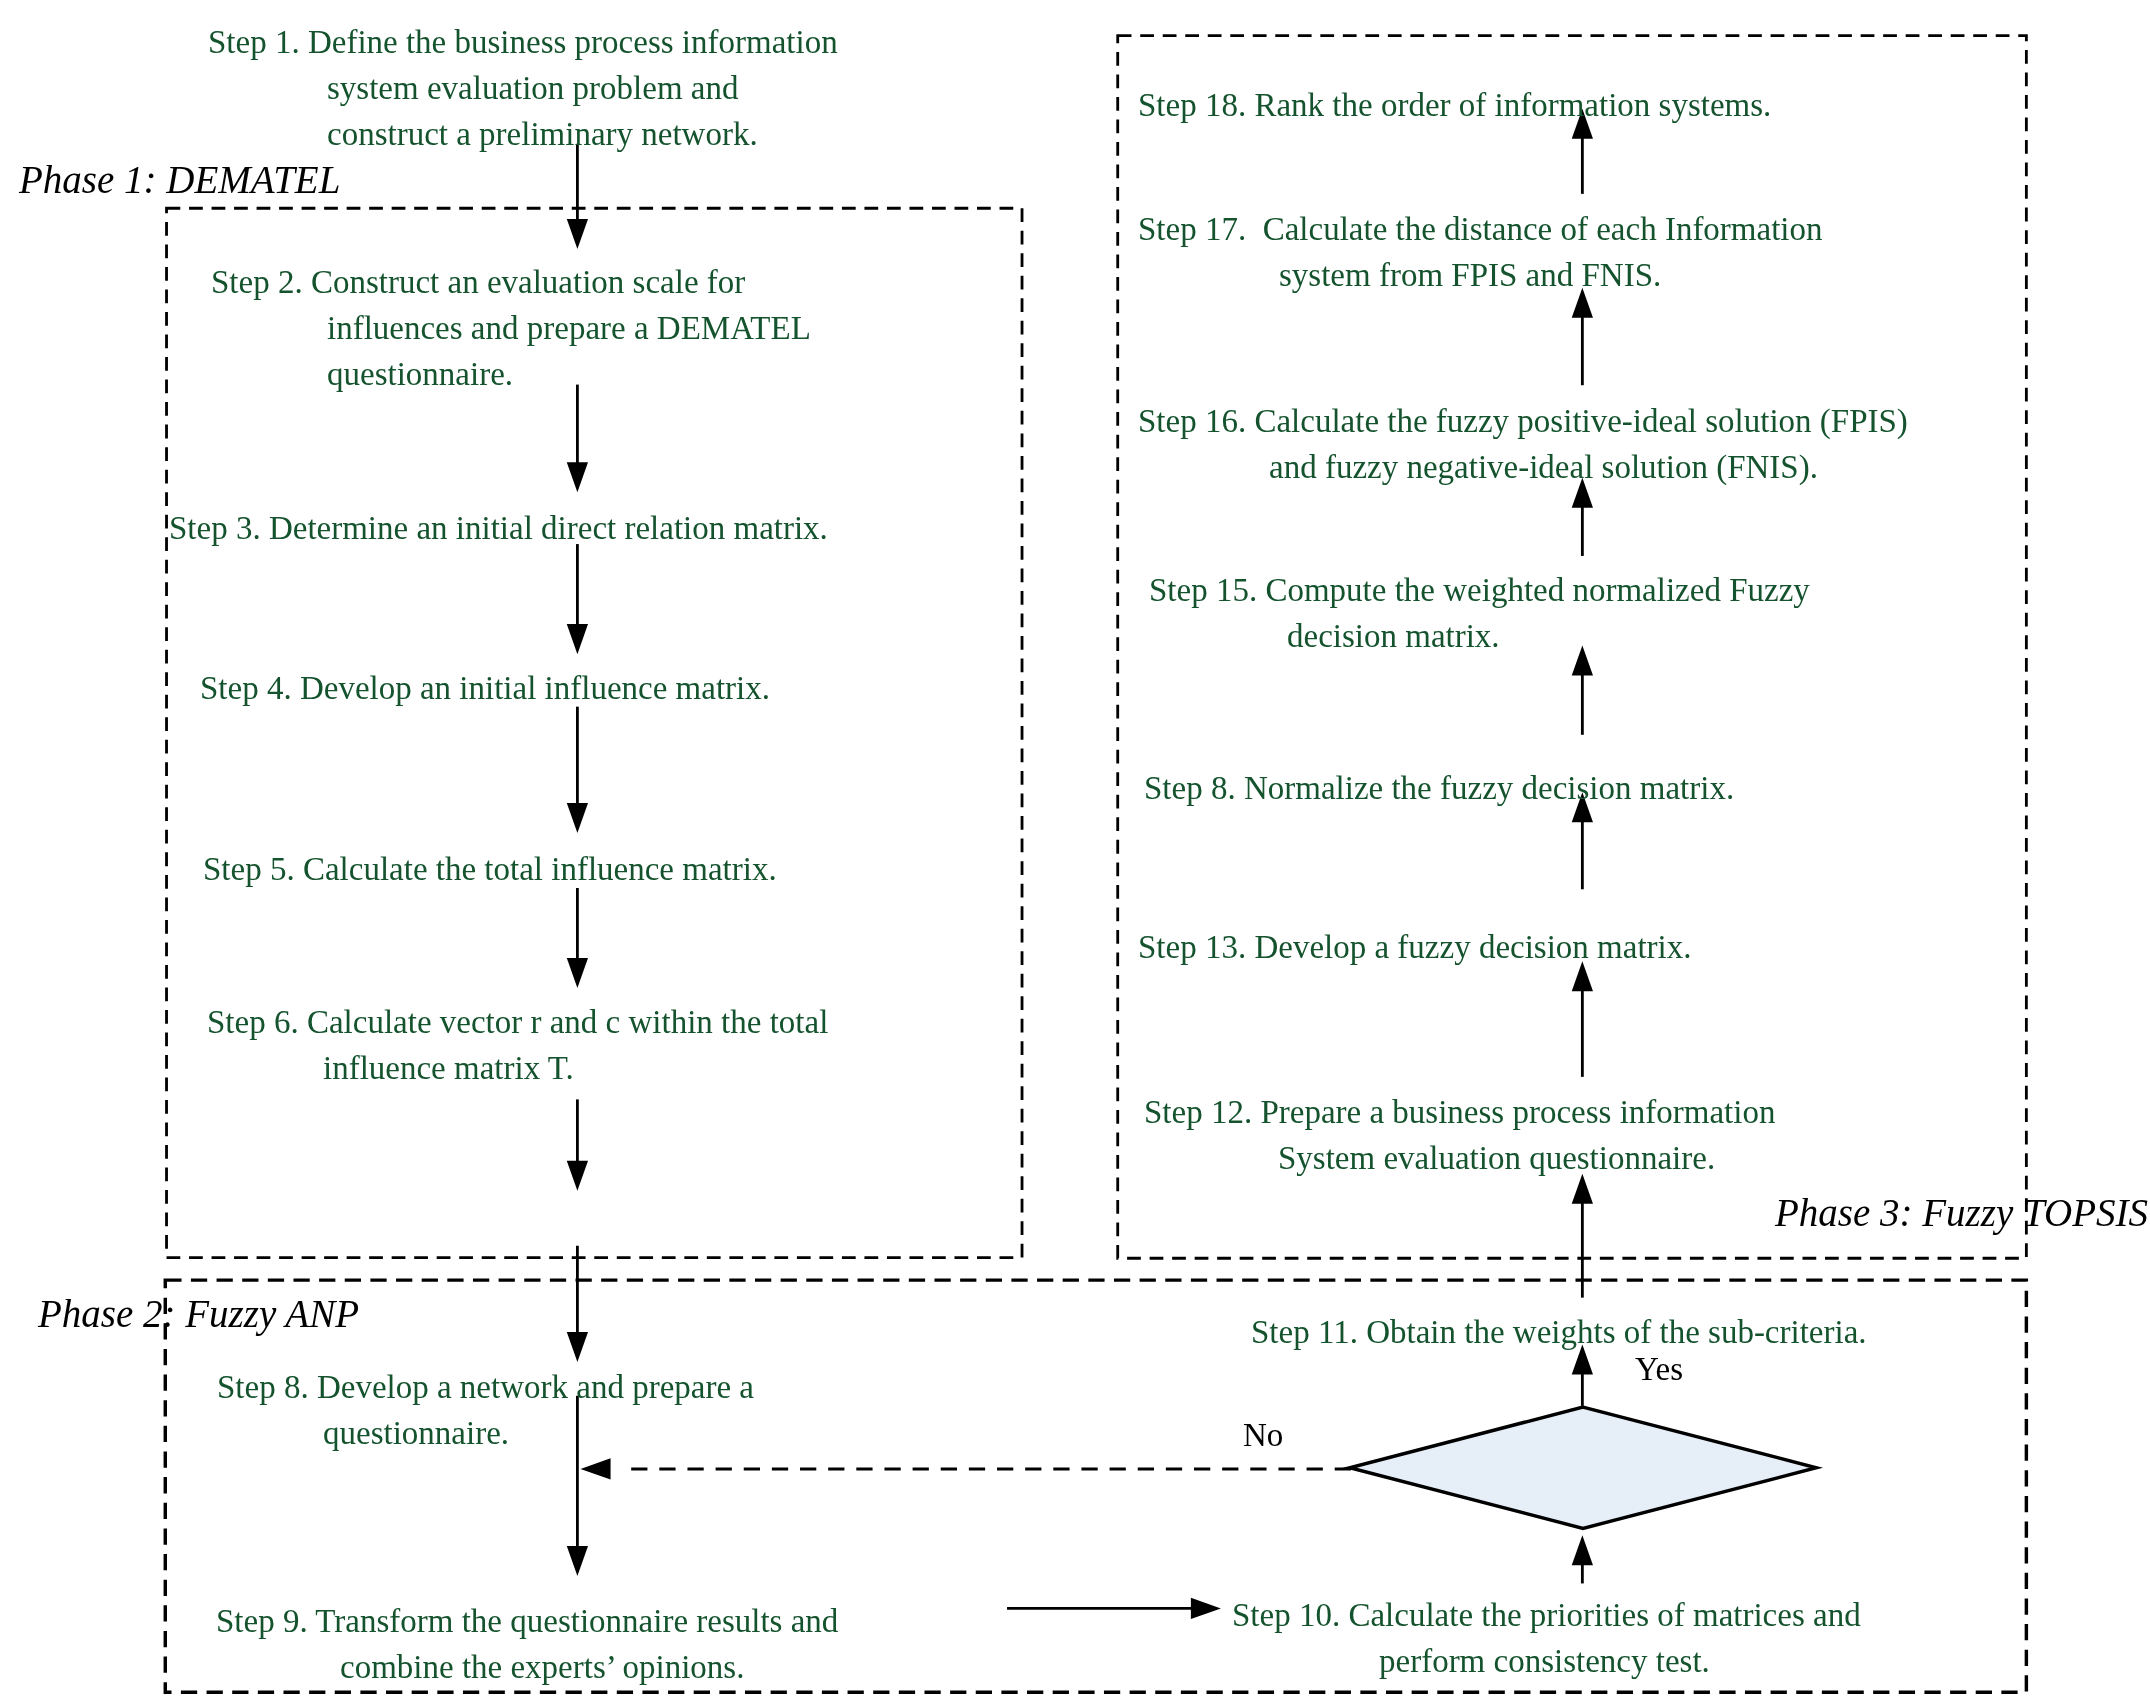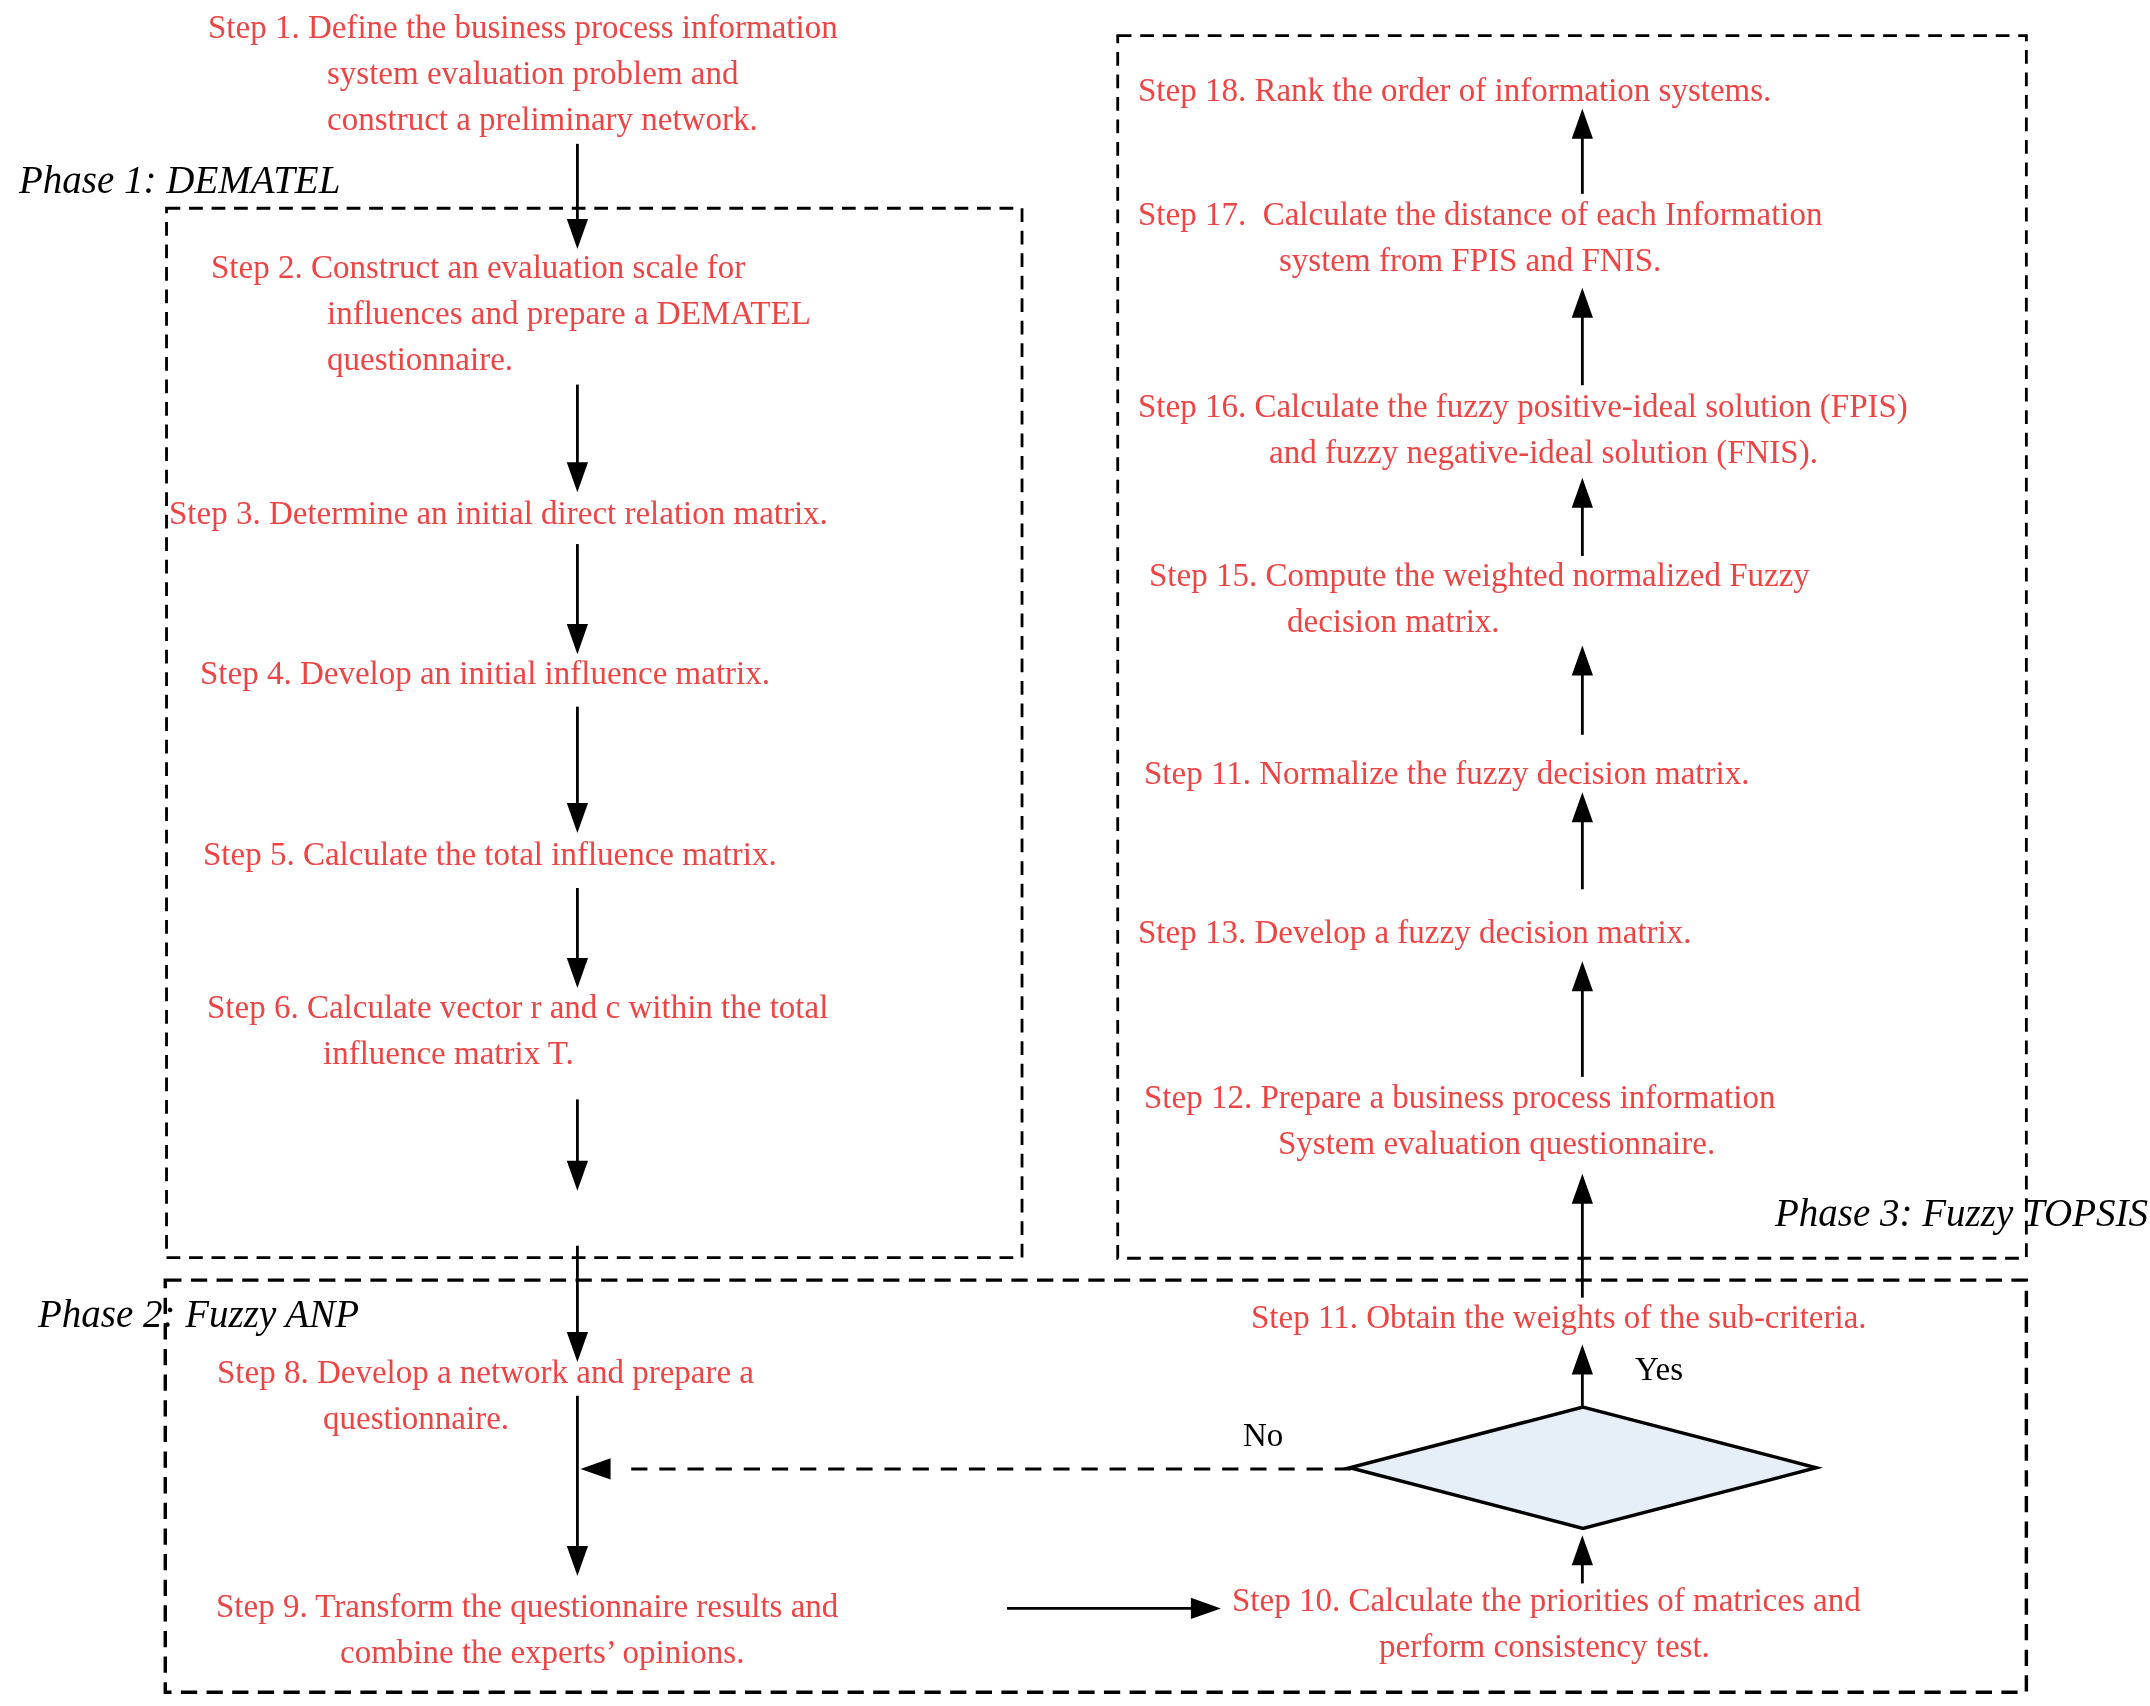--- a/index.html
+++ b/index.html
@@ -3,24 +3,25 @@
 <meta charset="utf-8">
 <style>
   html, body { margin: 0; padding: 0; background: #ffffff; }
   body { width: 2151px; height: 1706px; overflow: hidden; }
   #canvas { position: relative; width: 2151px; height: 1706px; background: #ffffff;
             font-family: "Liberation Serif", serif; color: #000; }
   #wires { position: absolute; left: 0; top: 0; }
   .step {
     position: absolute;
     font: 33px/46px "Liberation Serif", serif;
-    color: #ef4444;
+    color: #14532d;
     white-space: pre-wrap;
     padding-left: var(--ind, 0px);
     text-indent: calc(-1 * var(--ind, 0px));
+    margin-top: 15px;
   }
   .phase-label {
     position: absolute;
     font: italic 39px/46px "Liberation Serif", serif;
     white-space: nowrap;
   }
   .branch-label {
     position: absolute;
     font: 33px/38px "Liberation Serif", serif;
     white-space: nowrap;
@@ -149,21 +150,21 @@
   <div class="step" style="left:217px;  top:1349px; --ind:106px">Step 8. Develop a network and prepare a
 questionnaire.</div>
   <div class="step" style="left:216px;  top:1583px; --ind:124px">Step 9. Transform the questionnaire results and
 combine the experts’ opinions.</div>
   <div class="step" style="left:1232px; top:1577px; --ind:147px">Step 10. Calculate the priorities of matrices and
 perform consistency test.</div>
   <div class="step" style="left:1251px; top:1294px">Step 11. Obtain the weights of the sub-criteria.</div>
   <div class="step" style="left:1144px; top:1074px; --ind:134px">Step 12. Prepare a business process information
 System evaluation questionnaire.</div>
   <div class="step" style="left:1138px; top:909px">Step 13. Develop a fuzzy decision matrix.</div>
-  <div class="step" style="left:1144px; top:750px">Step 11. Normalize the fuzzy decision matrix.</div>
+  <div class="step" style="left:1144px; top:750px">Step 8. Normalize the fuzzy decision matrix.</div>
   <div class="step" style="left:1149px; top:552px;  --ind:138px">Step 15. Compute the weighted normalized Fuzzy
 decision matrix.</div>
   <div class="step" style="left:1138px; top:383px;  --ind:131px">Step 16. Calculate the fuzzy positive-ideal solution (FPIS)
 and fuzzy negative-ideal solution (FNIS).</div>
   <div class="step" style="left:1138px; top:191px;  --ind:141px">Step 17.  Calculate the distance of each Information
 system from FPIS and FNIS.</div>
   <div class="step" style="left:1138px; top:67px">Step 18. Rank the order of information systems.</div>
 
   <div class="phase-label" style="left:19px;   top:157px">Phase 1: DEMATEL</div>
   <div class="phase-label" style="left:38px;   top:1291px">Phase 2: Fuzzy ANP</div>

